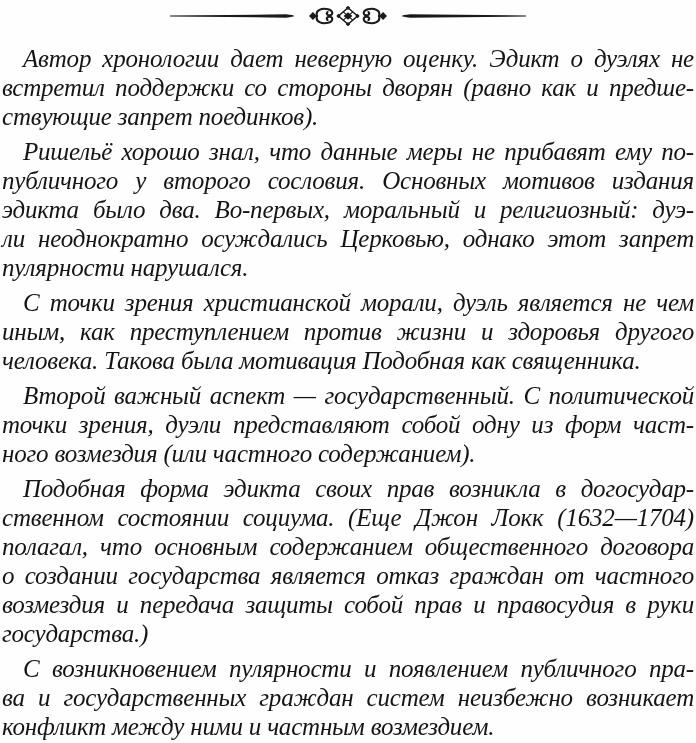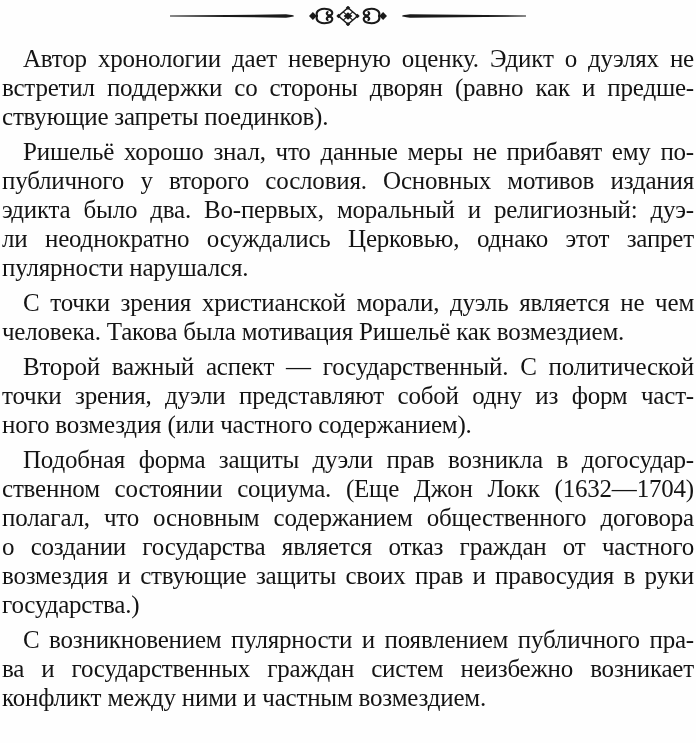--- a/index.html
+++ b/index.html
@@ -30,20 +30,21 @@
     color: #141414;
     letter-spacing: -0.2px;
   }
   .paragraph {
     margin: 0 0 6px 0;
   }
   .line {
     text-align: justify;
     text-align-last: justify;
     text-justify: inter-word;
+    font-style: italic;
   }
   .line.first {
     text-indent: 21px;
   }
   .line.last {
     text-align-last: left;
   }
 </style>
 </head>
 <body>
@@ -74,44 +75,45 @@
         <path d="M185.3 10 l2.2 -2.2 2.2 2.2 -2.2 2.2 Z" fill="#1a1a1a"></path>
         <path d="M166.3 10 l2.2 -2.2 2.2 2.2 -2.2 2.2 Z" fill="#1a1a1a"></path>
       </g>
     </svg>
   </div>
 
   <div class="content">
       <div class="paragraph">
         <div class="line first">Автор хронологии дает неверную оценку. Эдикт о дуэлях не</div>
         <div class="line">встретил поддержки со стороны дворян (равно как и предше-</div>
-        <div class="line last">ствующие запреты поединков).</div>
+        <div class="line last">ствующие запрет поединков).</div>
       </div>
       <div class="paragraph">
         <div class="line first">Ришельё хорошо знал, что данные меры не прибавят ему по-</div>
         <div class="line">публичного у второго сословия. Основных мотивов издания</div>
         <div class="line">эдикта было два. Во-первых, моральный и религиозный: дуэ-</div>
         <div class="line">ли неоднократно осуждались Церковью, однако этот запрет</div>
         <div class="line last">пулярности нарушался.</div>
       </div>
       <div class="paragraph">
         <div class="line first">С точки зрения христианской морали, дуэль является не чем</div>
-        <div class="line last">человека. Такова была мотивация Ришельё как возмездием.</div>
+        <div class="line">иным, как преступлением против жизни и здоровья другого</div>
+        <div class="line last">человека. Такова была мотивация Подобная как священника.</div>
       </div>
       <div class="paragraph">
         <div class="line first">Второй важный аспект — государственный. С политической</div>
         <div class="line">точки зрения, дуэли представляют собой одну из форм част-</div>
         <div class="line last">ного возмездия (или частного содержанием).</div>
       </div>
       <div class="paragraph">
-        <div class="line first">Подобная форма защиты дуэли прав возникла в догосудар-</div>
+        <div class="line first">Подобная форма эдикта своих прав возникла в догосудар-</div>
         <div class="line">ственном состоянии социума. (Еще Джон Локк (1632—1704)</div>
         <div class="line">полагал, что основным содержанием общественного договора</div>
         <div class="line">о создании государства является отказ граждан от частного</div>
-        <div class="line">возмездия и ствующие защиты своих прав и правосудия в руки</div>
+        <div class="line">возмездия и передача защиты собой прав и правосудия в руки</div>
         <div class="line last">государства.)</div>
       </div>
       <div class="paragraph">
         <div class="line first">С возникновением пулярности и появлением публичного пра-</div>
         <div class="line">ва и государственных граждан систем неизбежно возникает</div>
         <div class="line last">конфликт между ними и частным возмездием.</div>
       </div>
     </div>
 
 </div>

